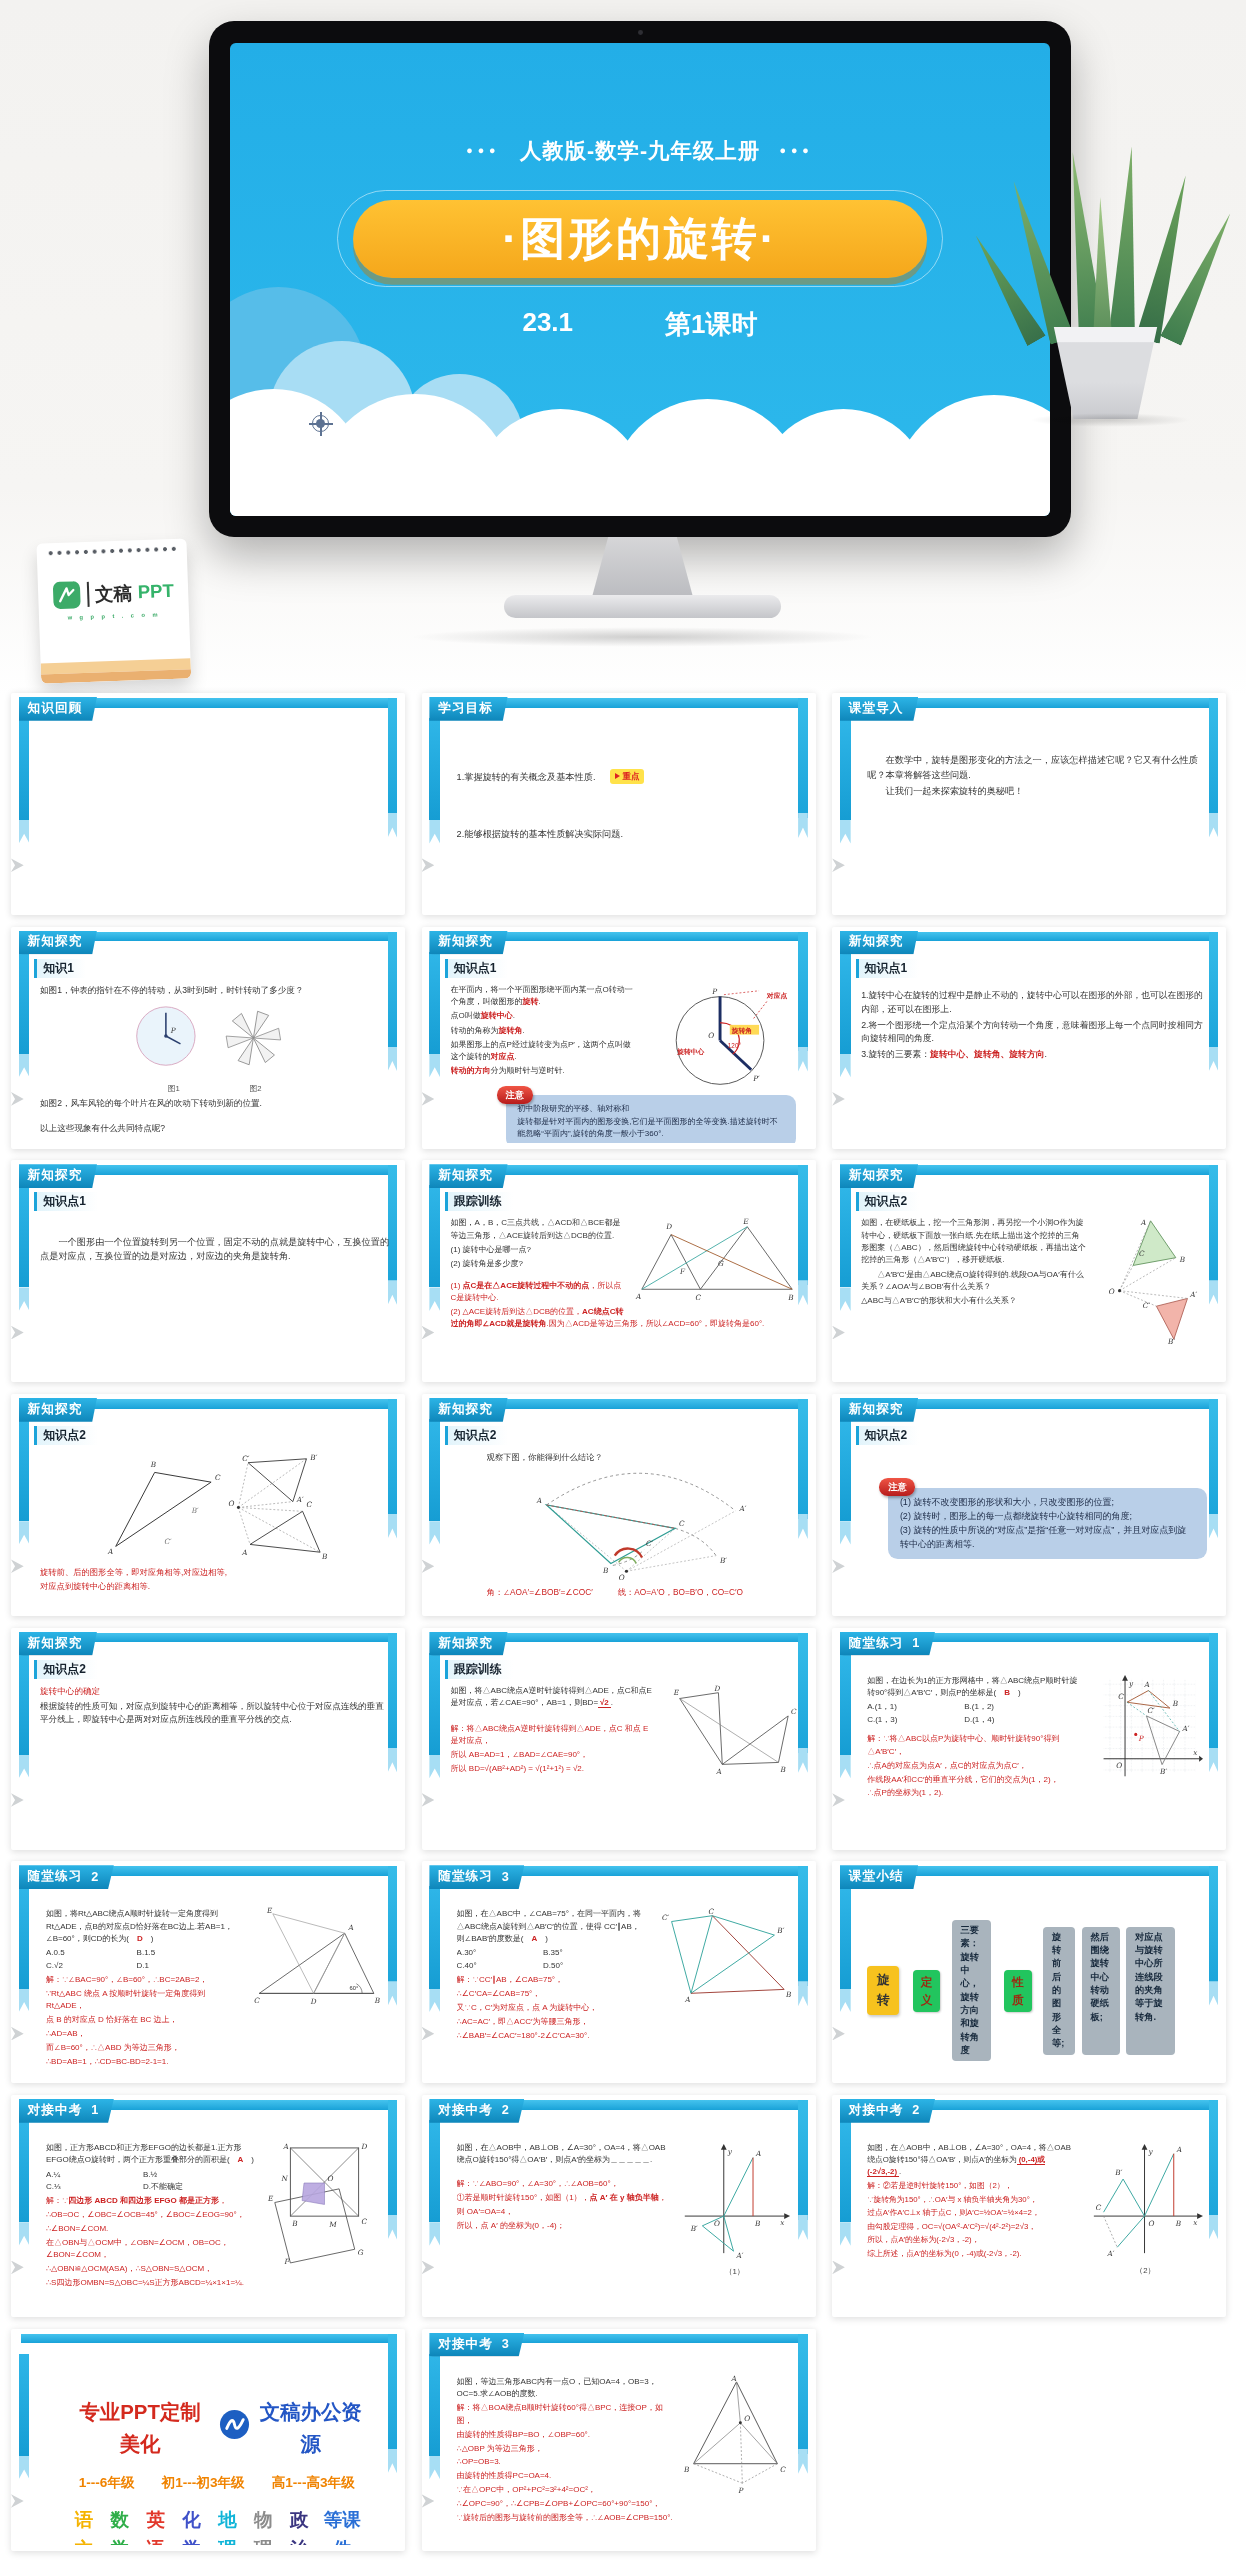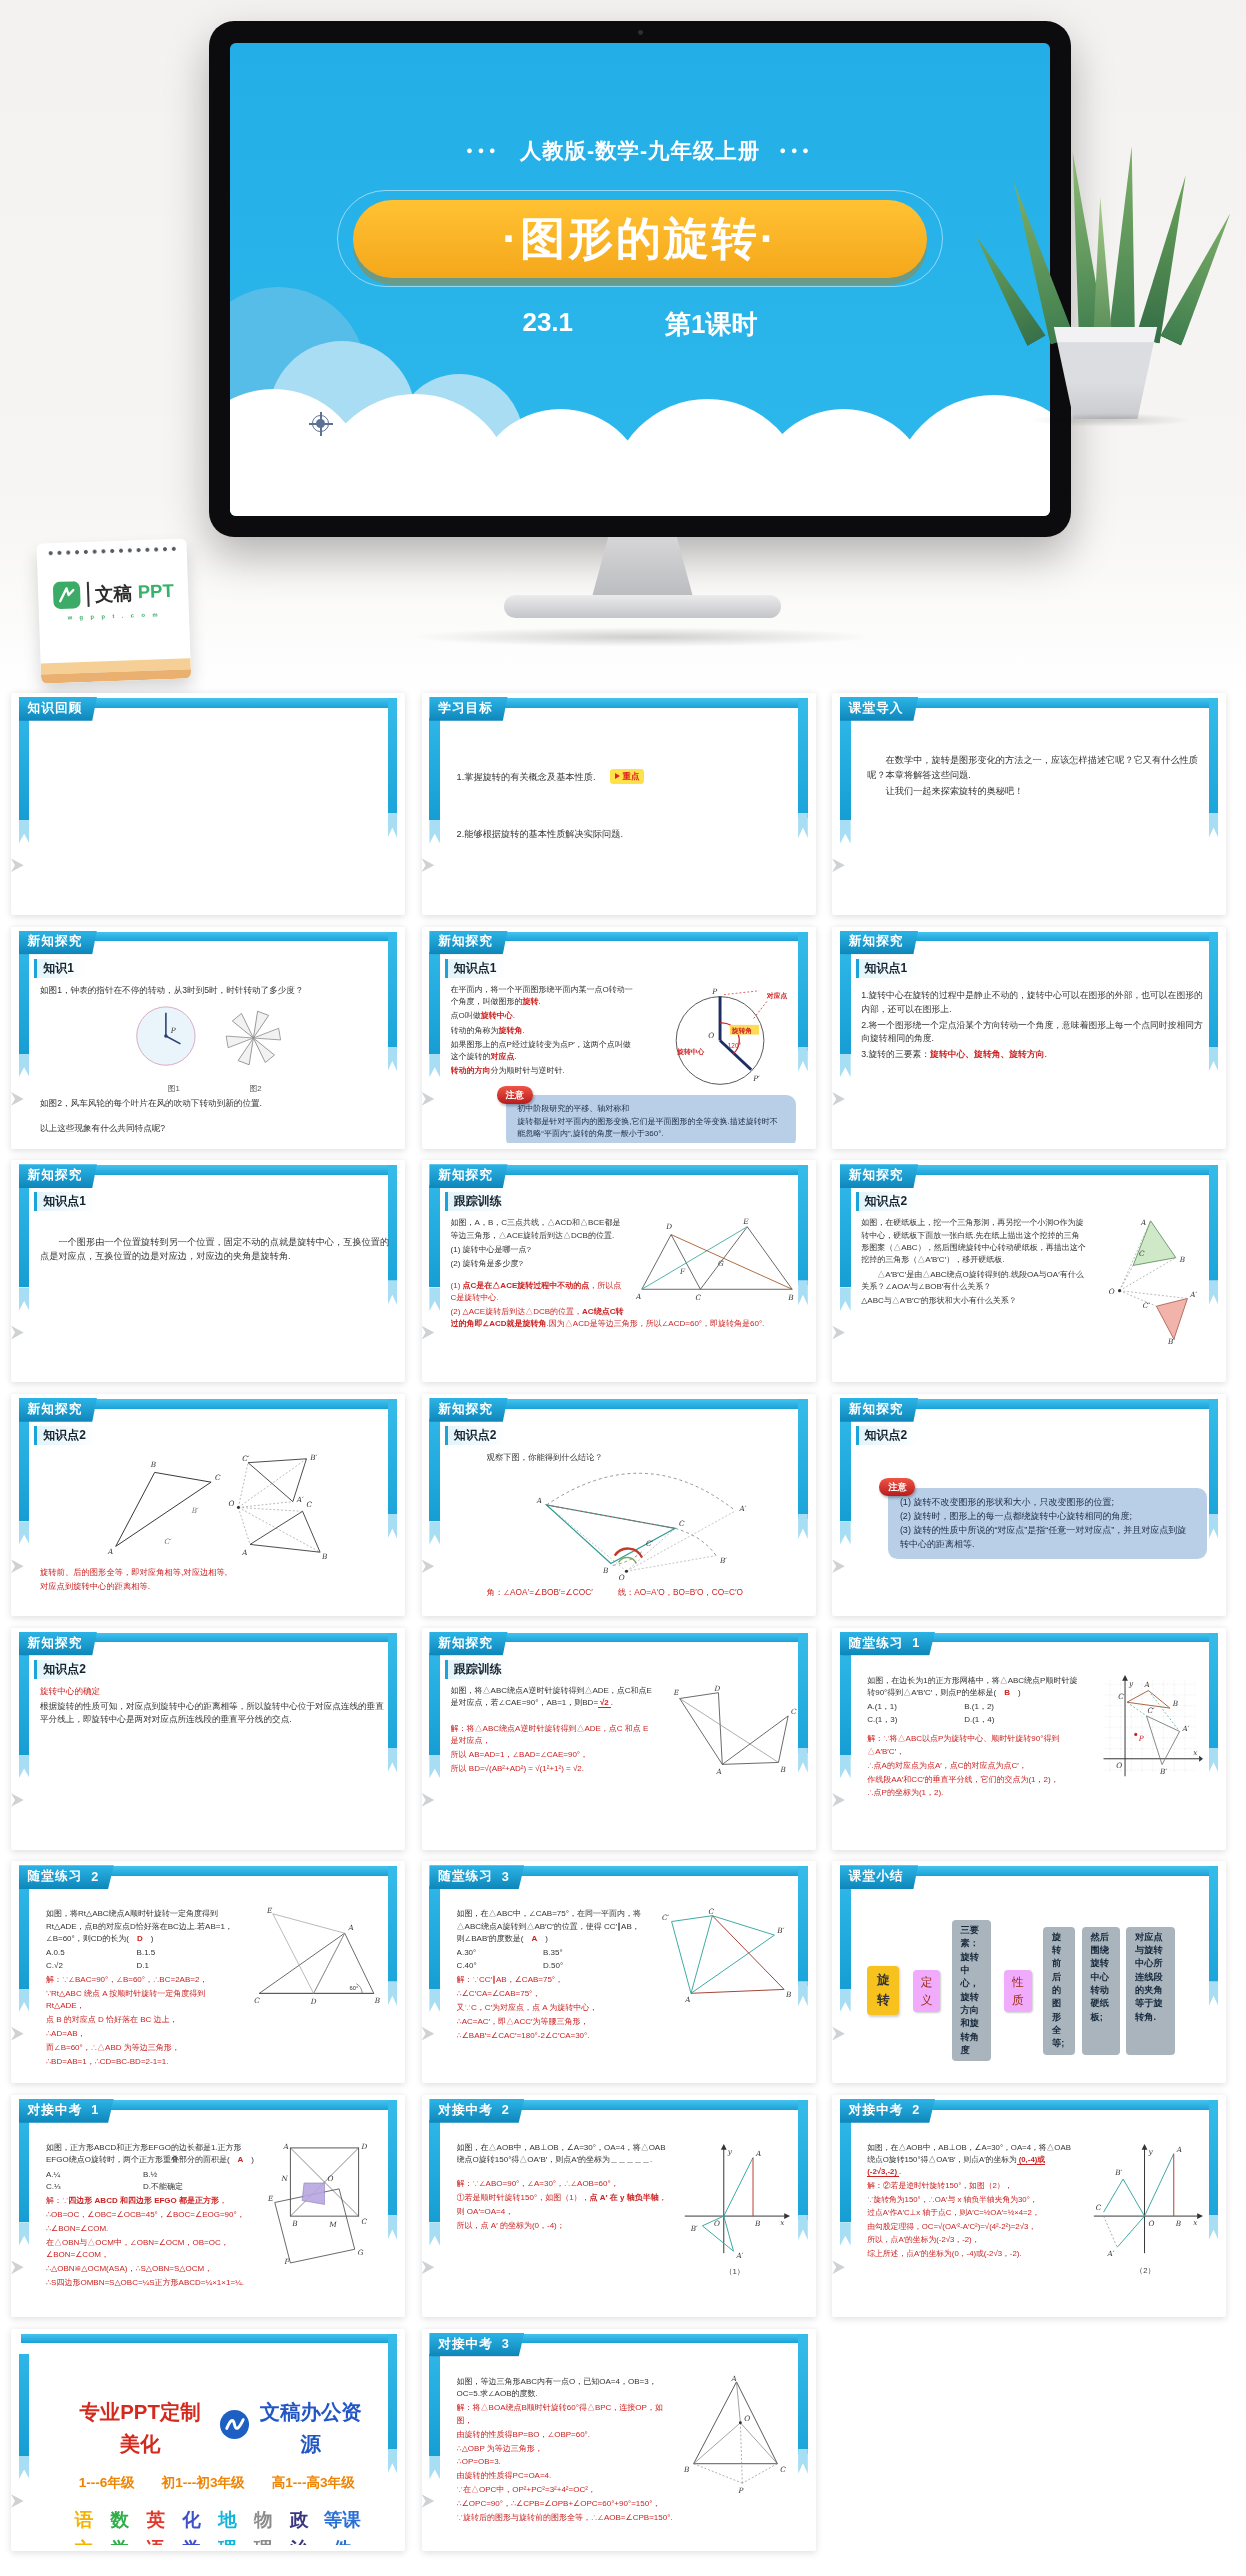--- a/index.html
+++ b/index.html
@@ -88,21 +88,21 @@
   .figc{text-align:center;margin:1.9px 0}
   .fcap{text-align:center;font-size:7.8px;color:#444}
   .flag{display:inline-flex;align-items:center;gap:2.9px;background:#ffe24a;color:#d22;font-weight:bold;
         padding:1px 5px;border-radius:3px;margin-left:11.7px;font-size:.92em}
   .flag i{width:0;height:0;border-left:5.8px solid #d22;border-top:3.9px solid transparent;border-bottom:3.9px solid transparent;display:inline-block}
   
   .mm{display:flex;align-items:center;gap:13.6px;margin-top:13.6px}
   .mm-root{background:#f7c21e;padding:4.9px 9.7px;border-radius:3.9px;font-weight:bold;font-size:12.7px;color:#333;box-shadow:1px 1.9px 2.9px rgba(0,0,0,.2)}
   .mm-right{display:flex;flex-direction:column;gap:19.5px;border-left:1.5px solid #f2b440;padding-left:13.6px}
   .mm-branch{display:flex;align-items:center;gap:11.7px}
-  .mm-label{background:#f0abfc;padding:2.9px 7.8px;border-radius:3.9px;font-weight:normal;font-size:11.7px;color:#9c2b12;box-shadow:1px 1px 1.9px rgba(0,0,0,.2)}
+  .mm-label{background:#22c55e;padding:2.9px 7.8px;border-radius:3.9px;font-weight:bold;font-size:11.7px;color:#9c2b12;box-shadow:1px 1px 1.9px rgba(0,0,0,.2)}
   .mm-items{display:flex;gap:6.8px}
   .mm-box{background:#a9b4bd;color:#17293c;font-weight:bold;font-size:9.2px;padding:3.9px 8.8px;border-radius:3.9px;max-width:245px;line-height:1.45}
   
   .ad-body{position:absolute;inset:19.5px 17.5px 7.8px 23.4px;text-align:center;z-index:2}
   .ad-row1{display:flex;align-items:center;justify-content:center;gap:7.8px;margin-top:3.9px}
   .ad-red{color:#d42a1e;font-weight:bold;font-size:20.4px}
   .ad-blue{color:#2356c5;font-weight:bold;font-size:20.4px}
   .ad-grades{margin-top:11.7px;color:#f08300;font-weight:bold;font-size:13.6px;display:flex;justify-content:center;gap:27px}
   .ad-subjects{margin-top:12.7px;font-weight:bold;font-size:18.5px;display:flex;justify-content:center;gap:6.8px}
 </style>

